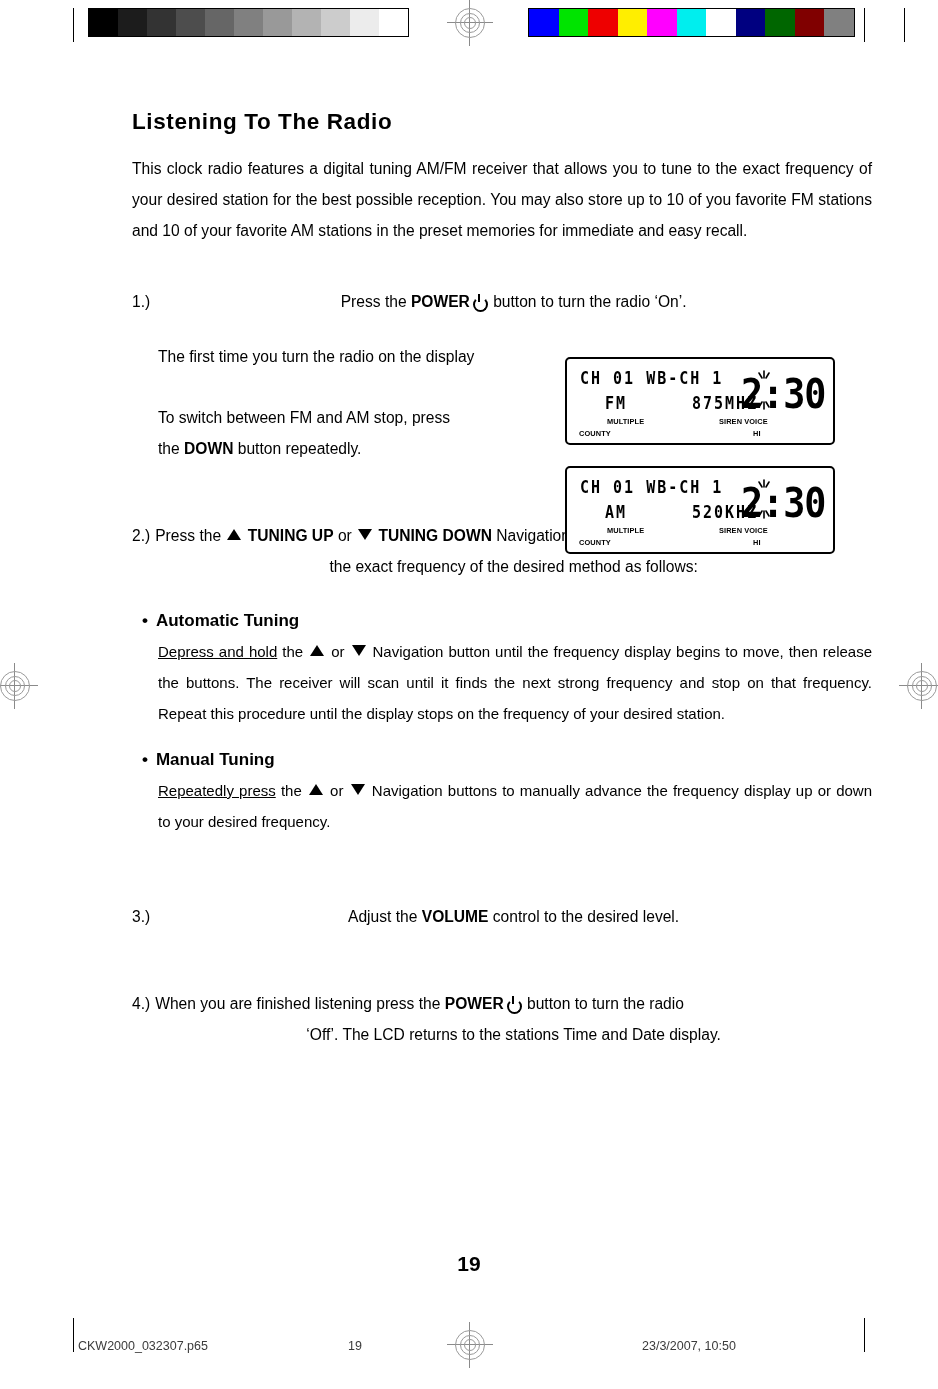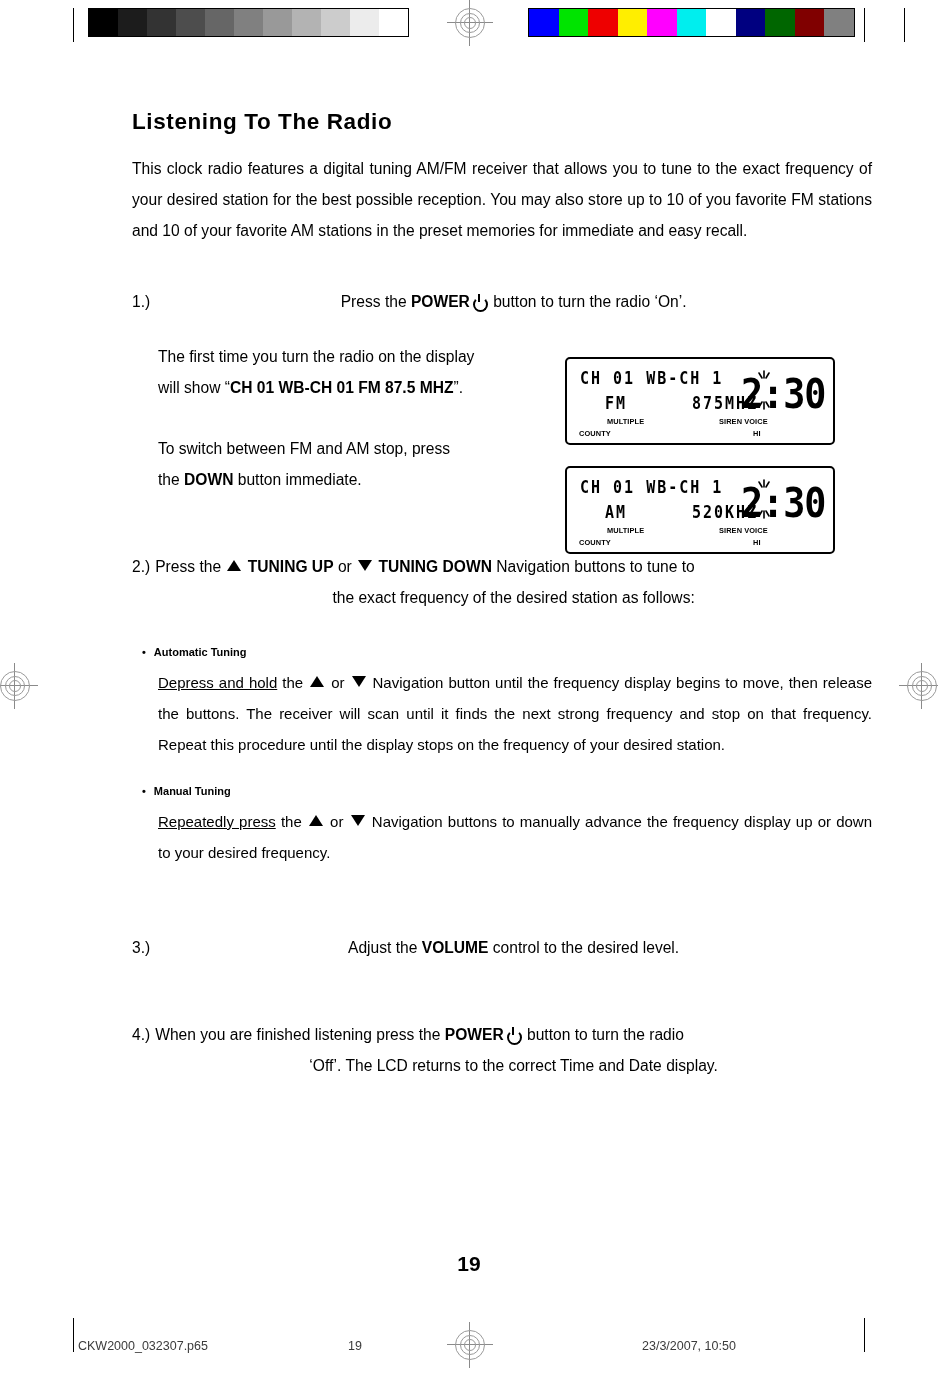--- a/index.html
+++ b/index.html
@@ -174,21 +174,21 @@
     width: 420px;
   }
   .indent-block p {
     font-size: 15.6px;
     line-height: 31px;
     margin: 0;
   }
 
   
   .bullet-head {
-    font-size: 11px;
+    font-size: 17px;
     font-weight: bold;
     margin-left: 10px;
     line-height: 30px;
   }
   .bullet-head .dot { margin-right: 8px; }
   .bullet-body {
     margin-left: 26px;
     font-size: 15px;
     line-height: 31px;
     text-align: justify;
@@ -381,46 +381,45 @@
     <span class="num">1.)</span>
     <span class="step-body lastline"><span>Press the</span>
       <b>POWER</b><span class="pwr"><span class="ring"></span><span class="bar"></span></span>
       <span>button to turn the radio ‘On’.</span></span>
   </div>
 
   <div class="spacer-24"></div>
 
   <div class="indent-block">
     <p>The first time you turn the radio on the display</p>
-    <p><span>will show “</span><b>CH 01  WB-CH 01 FM 87.5 MHZ</b><span>”.</span></p>
   </div>
 
   <div class="spacer-30"></div>
 
   <div class="indent-block">
     <p>To switch between FM and AM stop, press</p>
     <p><span>the</span>
       <b>DOWN</b>
-      <span>button immediate.</span></p>
+      <span>button repeatedly.</span></p>
   </div>
 
   <div class="spacer-40"></div>
   <div class="spacer-16"></div>
 
   <div class="step">
     <span class="num">2.)</span>
     <div style="flex:1 1 auto;">
       <div class="step-body"><span>Press the</span>
         <span class="tri-up"></span>
         <b>TUNING UP</b>
         <span>or</span>
         <span class="tri-dn"></span>
         <b>TUNING DOWN</b>
         <span>Navigation buttons to tune to</span></div>
-      <div class="step-body lastline">the exact frequency of the desired station as follows:</div>
+      <div class="step-body lastline">the exact frequency of the desired method as follows:</div>
     </div>
   </div>
 
   <div class="spacer-24"></div>
 
   <div class="bullet-head">
     <span class="dot">•</span><span>Automatic Tuning</span>
   </div>
   <div class="bullet-body">
     <span class="under">Depress and hold</span>
@@ -459,21 +458,21 @@
 
   <div class="spacer-40"></div>
   <div class="spacer-16"></div>
 
   <div class="step">
     <span class="num">4.)</span>
     <div style="flex:1 1 auto;">
       <div class="step-body"><span>When you are finished listening press the</span>
         <b>POWER</b><span class="pwr"><span class="ring"></span><span class="bar"></span></span>
         <span>button to turn the radio</span></div>
-      <div class="step-body lastline">‘Off’. The LCD returns to the correct Time and Date display.</div>
+      <div class="step-body lastline">‘Off’. The LCD returns to the stations Time and Date display.</div>
     </div>
   </div>
 
 </div>
 
 <div class="lcd-wrap lcd-1">
   <div class="lcd">
     <div class="lcd-seg lcd-line1">CH 01 WB-CH 1</div>
     <div class="lcd-seg lcd-band">FM</div>
     <div class="lcd-seg lcd-freq">875MHZ</div>

